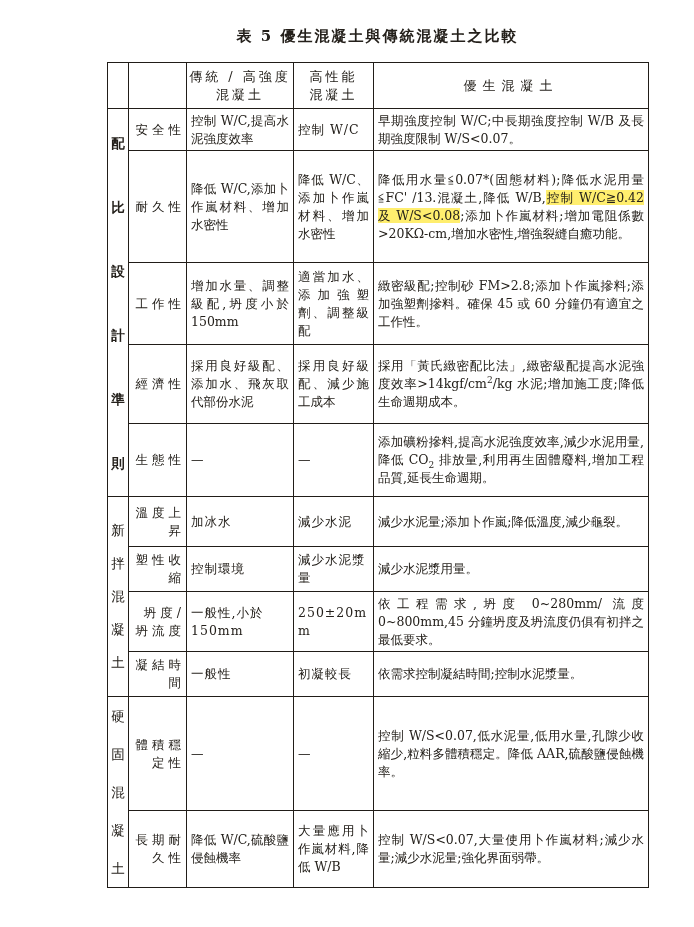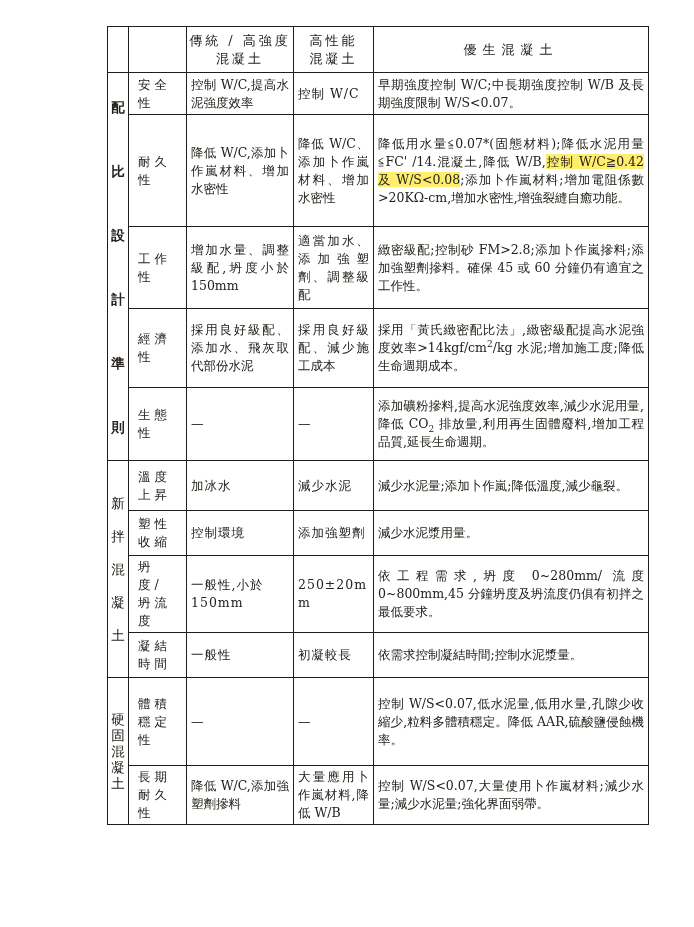--- a/index.html
+++ b/index.html
@@ -29,35 +29,36 @@
   tr.rh6  { height:45px; }
   tr.rh7  { height:60px;margin-top:45px; }
   tr.rh8  { height:45px; }
   tr.rh9  { height:88px; }
   tr.rh10 { height:50px; }
   .th { text-align:center; letter-spacing:3px; font-size:13px; padding:2px 1px; }
   .th-eu { letter-spacing:6px;text-align:center; }
   .c-sec { text-align:center; padding:0 1px; font-size:13.5px; letter-spacing:0; }
   .sec0 { line-height:64px;font-weight:bold; }
   .sec1 { line-height:33px;margin-left:32px; }
-  .sec2 { line-height:16px; }
-  .c-label { text-align:left; letter-spacing:4px; padding:2px 9px; }
+  .sec2 { line-height:38px; }
+  .c-label { text-align:right; letter-spacing:4px; padding:2px 1px; }
   .ctr { letter-spacing:1px; }
   .jt { text-align:justify; text-justify:inter-character; }
   .hl { background:#ffee6e; }
   sup { font-size:9px; line-height:0; }
   sub { font-size:9px; line-height:0; }
   .pagenum { text-align:center; margin-top:52px; font-size:12px; letter-spacing:0.5px; }
 </style>
 </head>
 <body>
 
 <div class="sheet">
   <div class="doc">
 
+    <div class="title">表 5 優生混凝土與傳統混凝土之比較</div>
 
     <table class="cmp">
       <colgroup>
         <col style="width:21px">
           <col style="width:58px">
           <col style="width:107px">
           <col style="width:80px">
           <col style="width:275px">
       </colgroup>
 
@@ -81,21 +82,21 @@
         <td class="c-label">安全性</td>
         <td class="jt">控制 W/C,提高水泥強度效率</td>
         <td class="ctr">控制 W/C</td>
         <td class="jt">早期強度控制 W/C;中長期強度控制 W/B 及長期強度限制 W/S&lt;0.07。</td>
       </tr>
 
       <tr class="rh1">
         <td class="c-label">耐久性</td>
         <td class="jt">降低 W/C,添加卜作嵐材料、增加水密性</td>
         <td class="jt">降低 W/C、添加卜作嵐材料、增加水密性</td>
-        <td class="jt"><span>降低用水量≦0.07*(固態材料);降低水泥用量≦FC' /14.混凝土,降低 W/B,</span><span class="hl">控制 W/C≧0.42 及 W/S&lt;0.08</span><span>;添加卜作嵐材料;增加電阻係數&gt;20KΩ-cm,增加水密性,增強裂縫自癒功能。</span></td>
+        <td class="jt"><span>降低用水量≦0.07*(固態材料);降低水泥用量≦FC' /13.混凝土,降低 W/B,</span><span class="hl">控制 W/C≧0.42 及 W/S&lt;0.08</span><span>;添加卜作嵐材料;增加電阻係數&gt;20KΩ-cm,增加水密性,增強裂縫自癒功能。</span></td>
       </tr>
 
       <tr class="rh2">
         <td class="c-label">工作性</td>
         <td class="jt">增加水量、調整級配,坍度小於 150mm</td>
         <td class="jt">適當加水、添加強塑劑、調整級配</td>
         <td class="jt">緻密級配;控制砂 FM&gt;2.8;添加卜作嵐摻料;添加強塑劑摻料。確保 45 或 60 分鐘仍有適宜之工作性。</td>
       </tr>
 
       <tr class="rh3">
@@ -116,21 +117,21 @@
         <td class="c-sec sec1" rowspan="4">新拌混凝土</td>
         <td class="c-label">溫度上昇</td>
         <td class="ctr">加冰水</td>
         <td class="ctr">減少水泥</td>
         <td class="jt">減少水泥量;添加卜作嵐;降低溫度,減少龜裂。</td>
       </tr>
 
       <tr class="rh6">
         <td class="c-label">塑性收縮</td>
         <td class="ctr">控制環境</td>
-        <td class="ctr">添加強塑劑</td>
+        <td class="ctr">減少水泥漿量</td>
         <td class="jt">減少水泥漿用量。</td>
       </tr>
 
       <tr class="rh7">
         <td class="c-label">坍度/坍流度</td>
         <td class="ctr">一般性,小於 150mm</td>
         <td class="ctr">250±20mm</td>
         <td class="jt">依工程需求,坍度 0~280mm/ 流度 0~800mm,45 分鐘坍度及坍流度仍俱有初拌之最低要求。</td>
       </tr>
 
@@ -144,21 +145,21 @@
       <tr class="rh9">
         <td class="c-sec sec2" rowspan="2">硬固混凝土</td>
         <td class="c-label">體積穩定性</td>
         <td class="ctr">—</td>
         <td class="ctr">—</td>
         <td class="jt">控制 W/S&lt;0.07,低水泥量,低用水量,孔隙少收縮少,粒料多體積穩定。降低 AAR,硫酸鹽侵蝕機率。</td>
       </tr>
 
       <tr class="rh10">
         <td class="c-label">長期耐久性</td>
-        <td class="jt">降低 W/C,添加強塑劑摻料</td>
+        <td class="jt">降低 W/C,硫酸鹽侵蝕機率</td>
         <td class="jt">大量應用卜作嵐材料,降低 W/B</td>
         <td class="jt">控制 W/S&lt;0.07,大量使用卜作嵐材料;減少水量;減少水泥量;強化界面弱帶。</td>
       </tr>
     </tbody>
       </table>
 
   </div>
 </div>
 
 </body></html>

